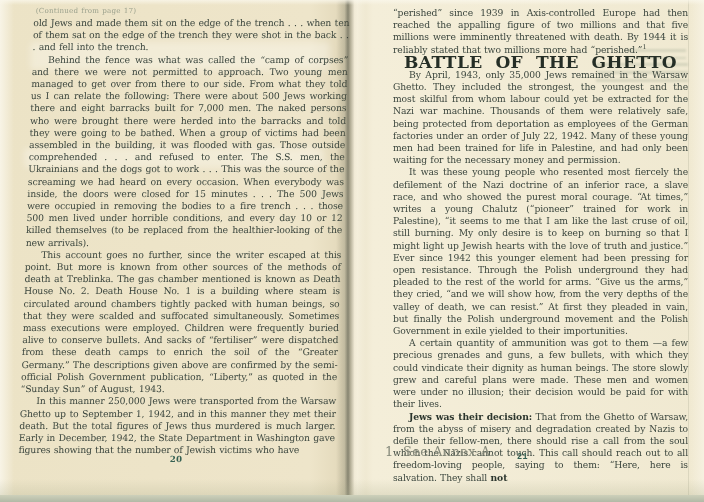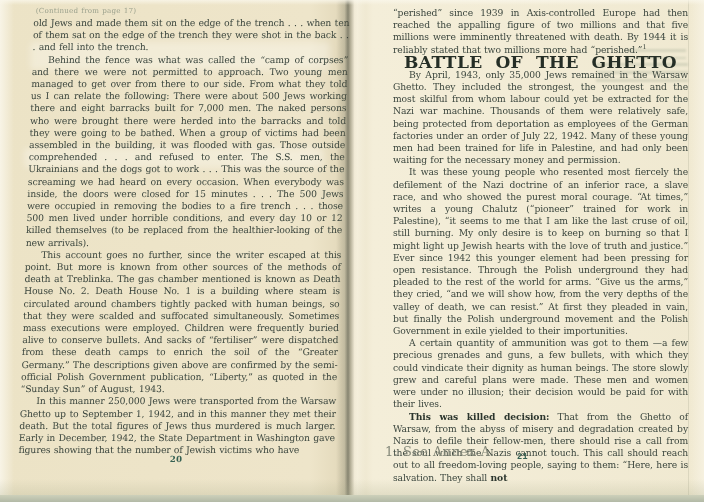--- a/index.html
+++ b/index.html
@@ -89,21 +89,21 @@
     <p class="indent">In this manner 250,000 Jews were transported from the Warsaw Ghetto up to September 1, 1942, and in this manner they met their death. But the total figures of Jews thus murdered is much larger. Early in December, 1942, the State Department in Washington gave figures showing that the number of Jewish victims who have</p>
     <div class="page-num">20</div>
   </div>
 
   <div class="page page-right">
     <p class="noindent"><span>“perished” since 1939 in Axis-controlled Europe had then reached the appalling figure of two millions and that five millions were imminently threatened with death. By 1944 it is reliably stated that two millions more had “perished.”</span><sup>1</sup></p>
     <p class="heading">BATTLE OF THE GHETTO</p>
     <p class="indent">By April, 1943, only 35,000 Jews remained in the Warsaw Ghetto. They included the strongest, the youngest and the most skilful from whom labour could yet be extracted for the Nazi war machine. Thousands of them were relatively safe, being protected from deportation as employees of the German factories under an order of July 22, 1942. Many of these young men had been trained for life in Palestine, and had only been waiting for the necessary money and permission.</p>
     <p class="indent">It was these young people who resented most fiercely the defilement of the Nazi doctrine of an inferior race, a slave race, and who showed the purest moral courage. “At times,” writes a young Chalutz (“pioneer” trained for work in Palestine), “it seems to me that I am like the last cruse of oil, still burning. My only desire is to keep on burning so that I might light up Jewish hearts with the love of truth and justice.” Ever since 1942 this younger element had been pressing for open resistance. Through the Polish underground they had pleaded to the rest of the world for arms. “Give us the arms,” they cried, “and we will show how, from the very depths of the valley of death, we can resist.” At first they pleaded in vain, but finally the Polish underground movement and the Polish Government in exile yielded to their importunities.</p>
     <p class="indent">A certain quantity of ammunition was got to them —a few precious grenades and guns, a few bullets, with which they could vindicate their dignity as human beings. The store slowly grew and careful plans were made. These men and women were under no illusion; their decision would be paid for with their lives.</p>
-    <p class="indent"><b>This was killed decision:</b><span> That from the Ghetto of Warsaw, from the abyss of misery and degradation created by Nazis to defile their fellow-men, there should rise a call from the soul which the Nazis cannot touch. This call should reach out to all freedom-loving people, saying to them: “Here, here is salvation. They shall </span><b>not</b></p>
+    <p class="indent"><b>Jews was their decision:</b><span> That from the Ghetto of Warsaw, from the abyss of misery and degradation created by Nazis to defile their fellow-men, there should rise a call from the soul which the Nazis cannot touch. This call should reach out to all freedom-loving people, saying to them: “Here, here is salvation. They shall </span><b>not</b></p>
     <div class="footnote">1. See Annex A.</div>
     <div class="page-num page-num-right">21</div>
   </div>
 
   <div class="gutter"></div>
   <div class="edge-left"></div>
   <div class="edge-right"></div>
   <div class="crease-right"></div>
   <div class="edge-top"></div>
   <div class="edge-bottom-fade"></div>

